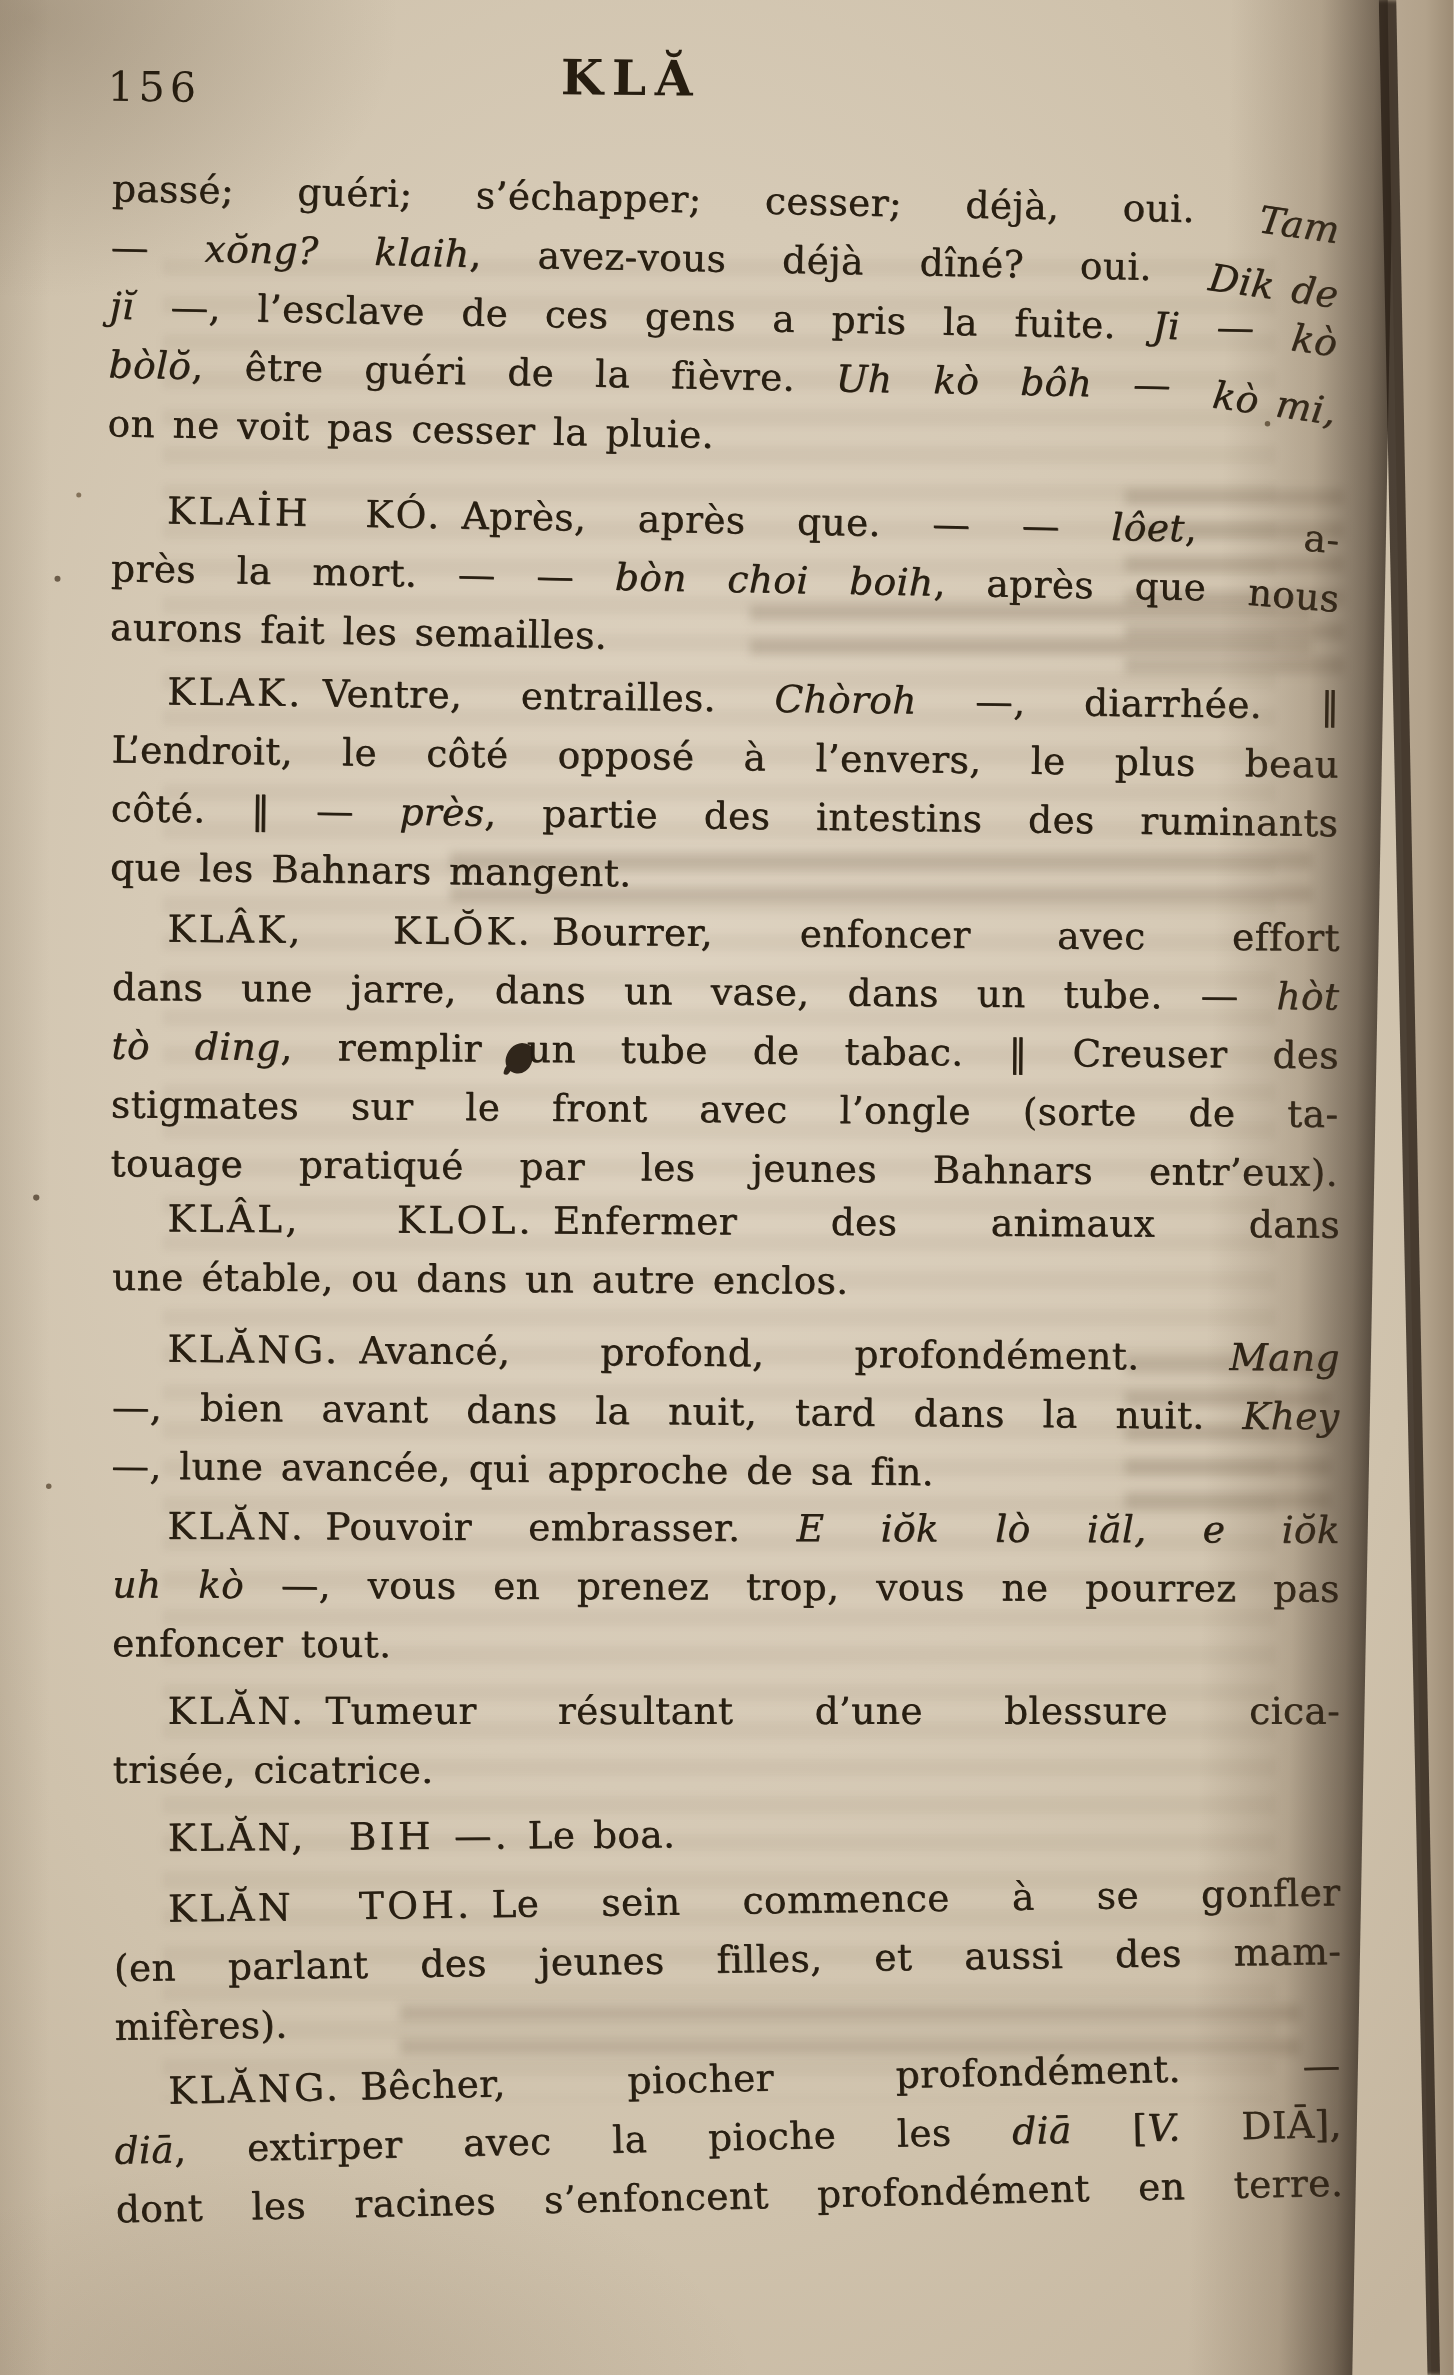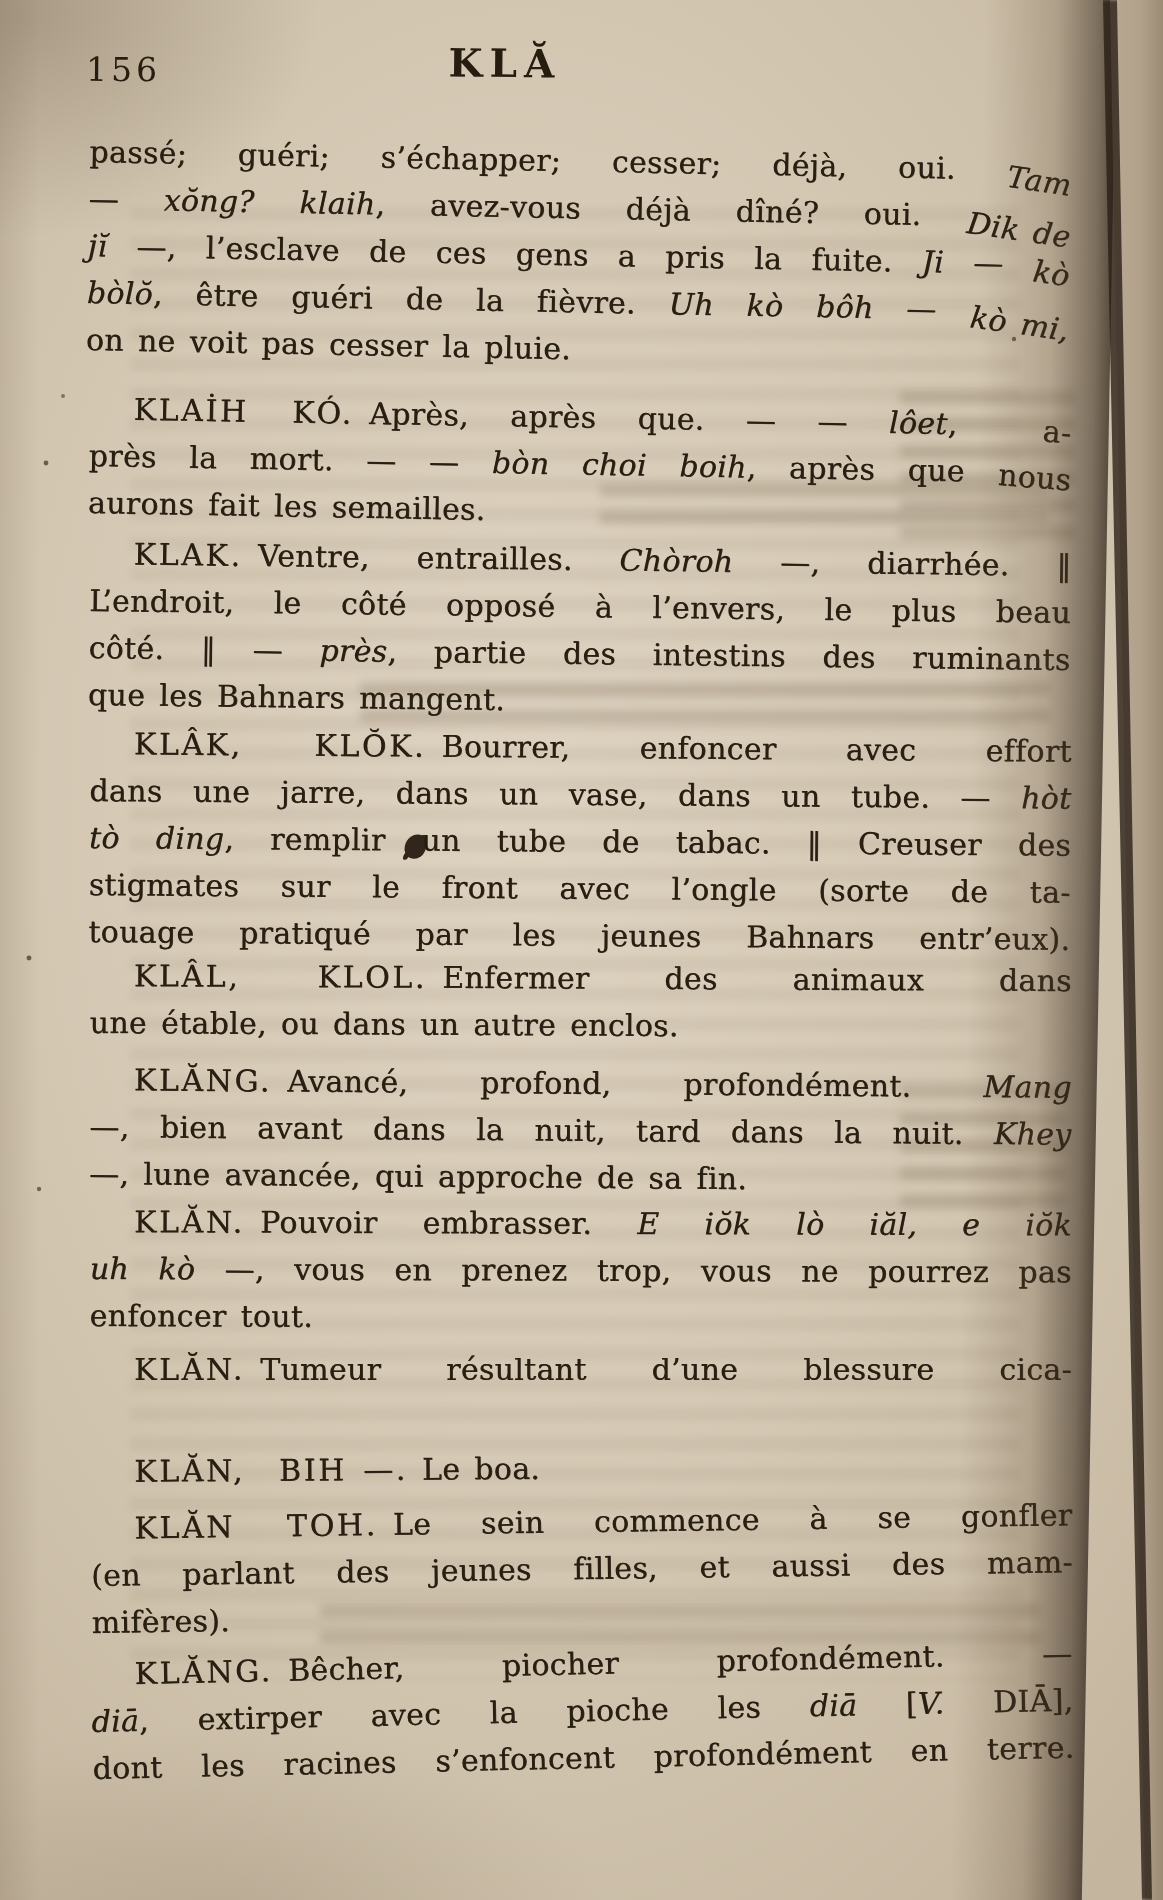--- a/index.html
+++ b/index.html
@@ -114,20 +114,21 @@
     <div class="line j"><span>—, bien avant dans la nuit, tard dans la nuit. </span><span class="it">Khey</span></div>
     <div class="line nj"><span>—, lune avancée, qui approche de sa fin.</span></div>
   </div>
 <div class="para p7">
     <div class="line j ind"><span class="hw">KLĂN.</span><span> Pouvoir embrasser. </span><span class="it">E iŏk lò iăl, e iŏk</span></div>
     <div class="line j"><span class="it">uh kò</span><span> —, vous en prenez trop, vous ne pourrez pas</span></div>
     <div class="line nj"><span>enfoncer tout.</span></div>
   </div>
 <div class="para p8">
     <div class="line j ind"><span class="hw">KLĂN.</span><span> Tumeur résultant d’une blessure cica-</span></div>
+    <div class="line nj"><span>trisée, cicatrice.</span></div>
   </div>
 <div class="para p9">
     <div class="line nj ind"><span class="hw">KLĂN,  BIH —.</span><span> Le boa.</span></div>
   </div>
 <div class="para p10">
     <div class="line j ind"><span class="hw">KLĂN TOH.</span><span> Le sein commence à se gonfler</span></div>
     <div class="line j"><span>(en parlant des jeunes filles, et aussi des mam-</span></div>
     <div class="line nj"><span>mifères).</span></div>
   </div>
 <div class="para p11">

